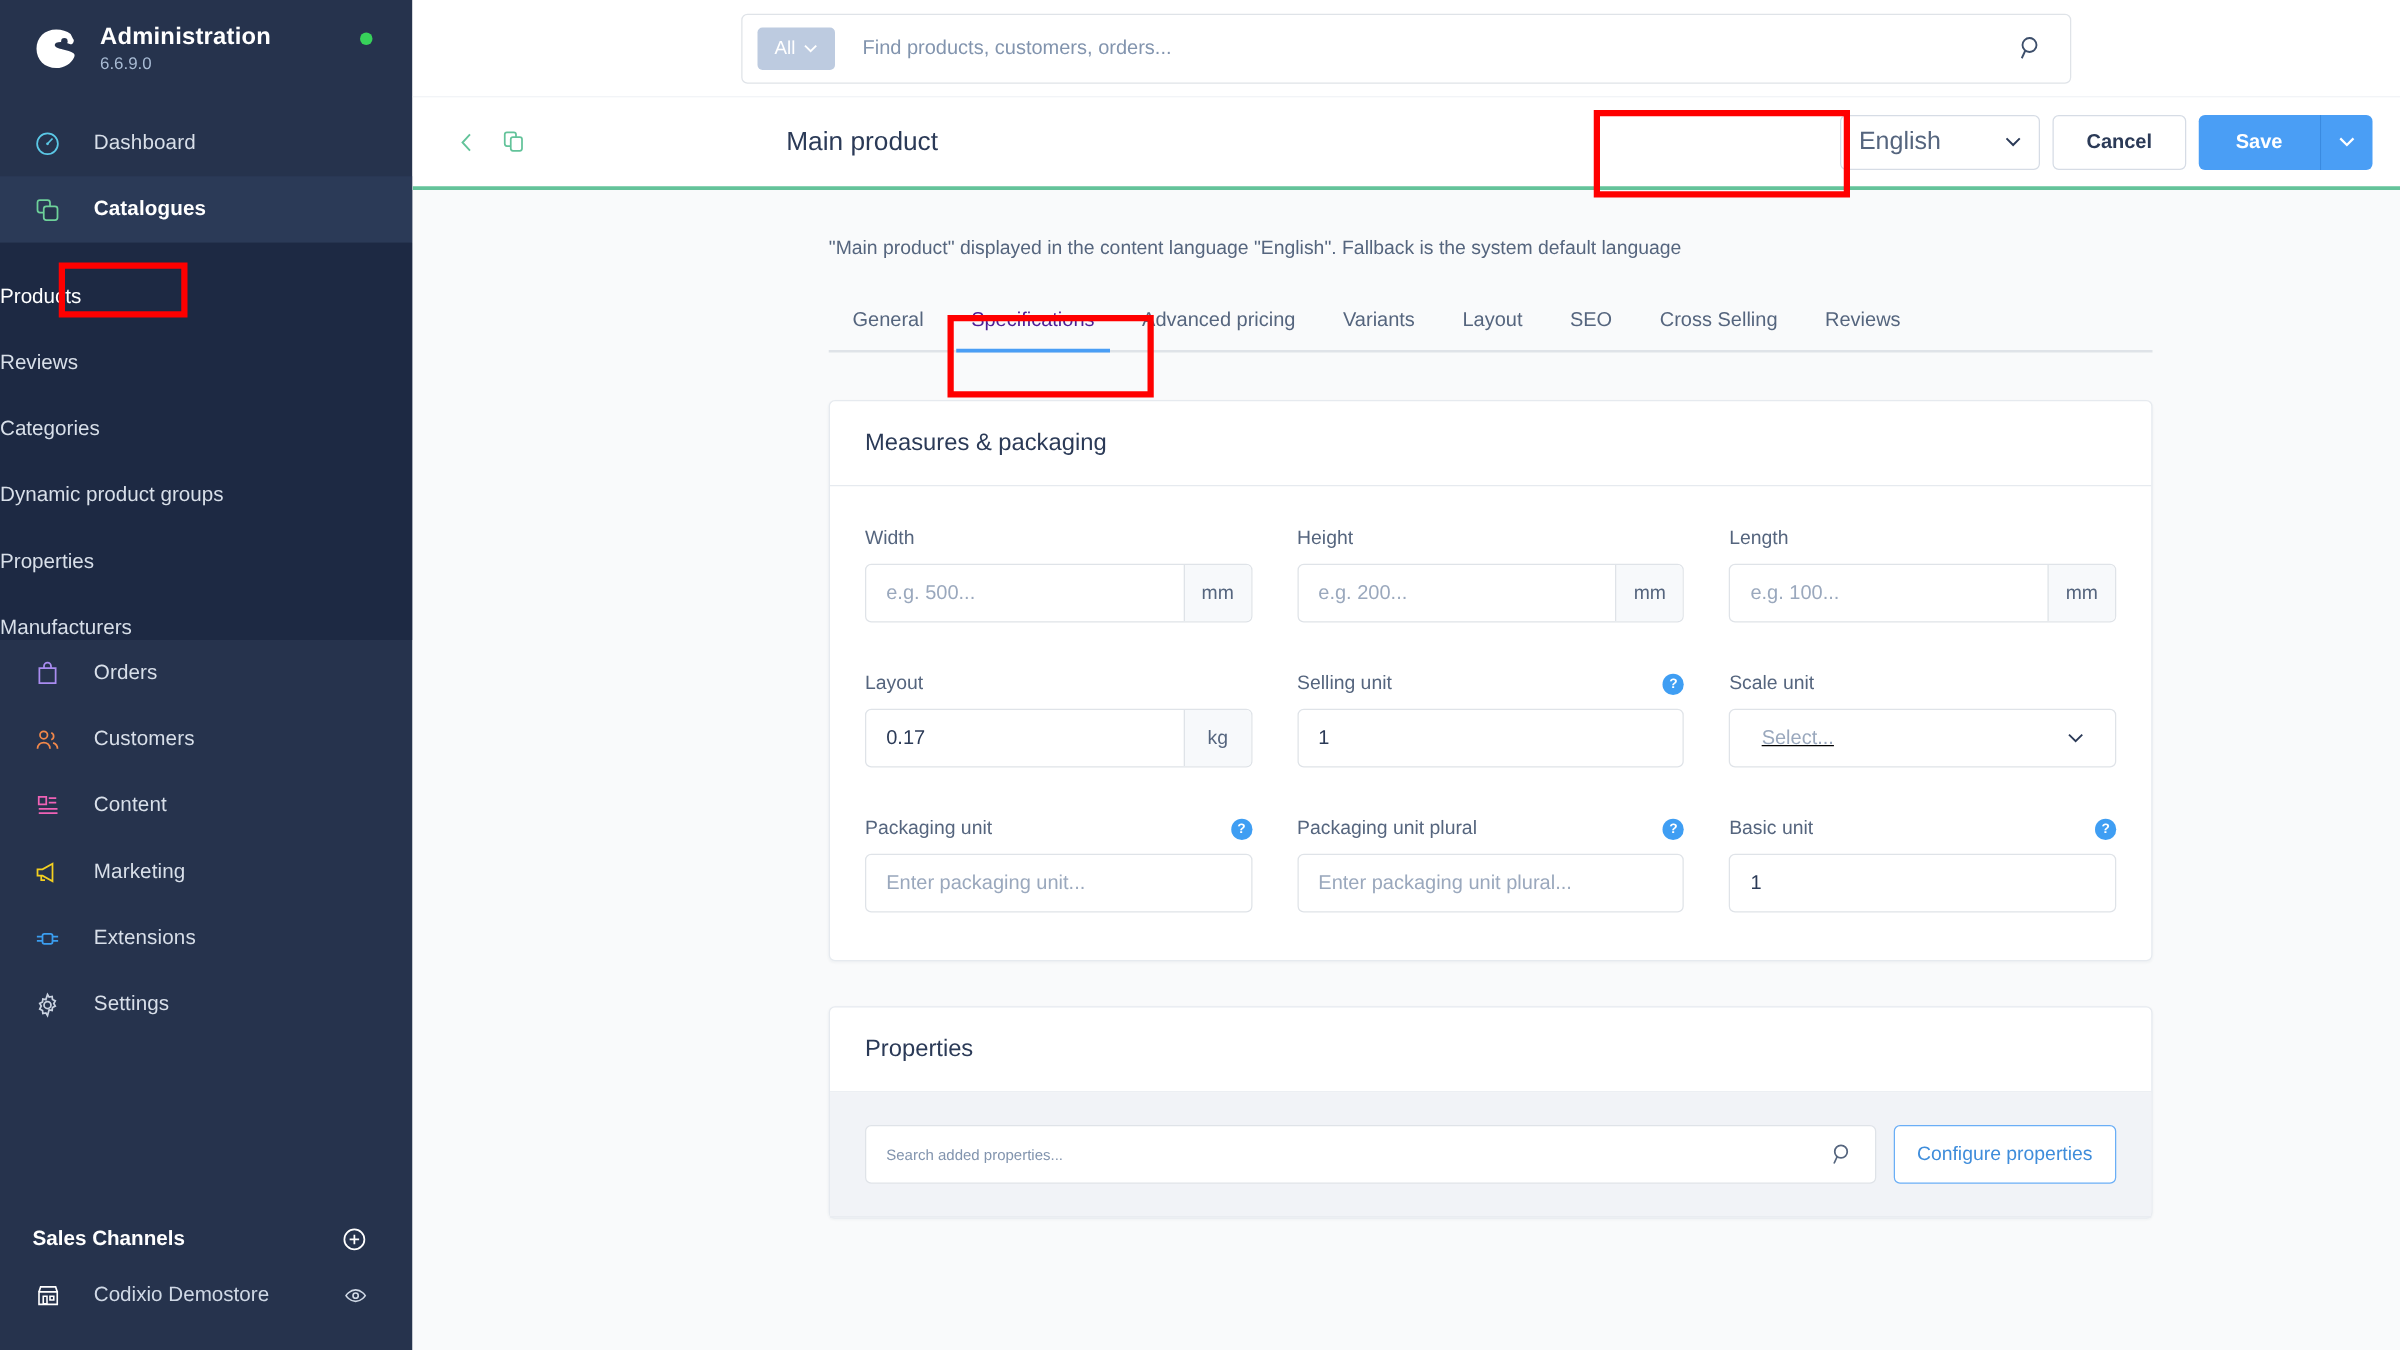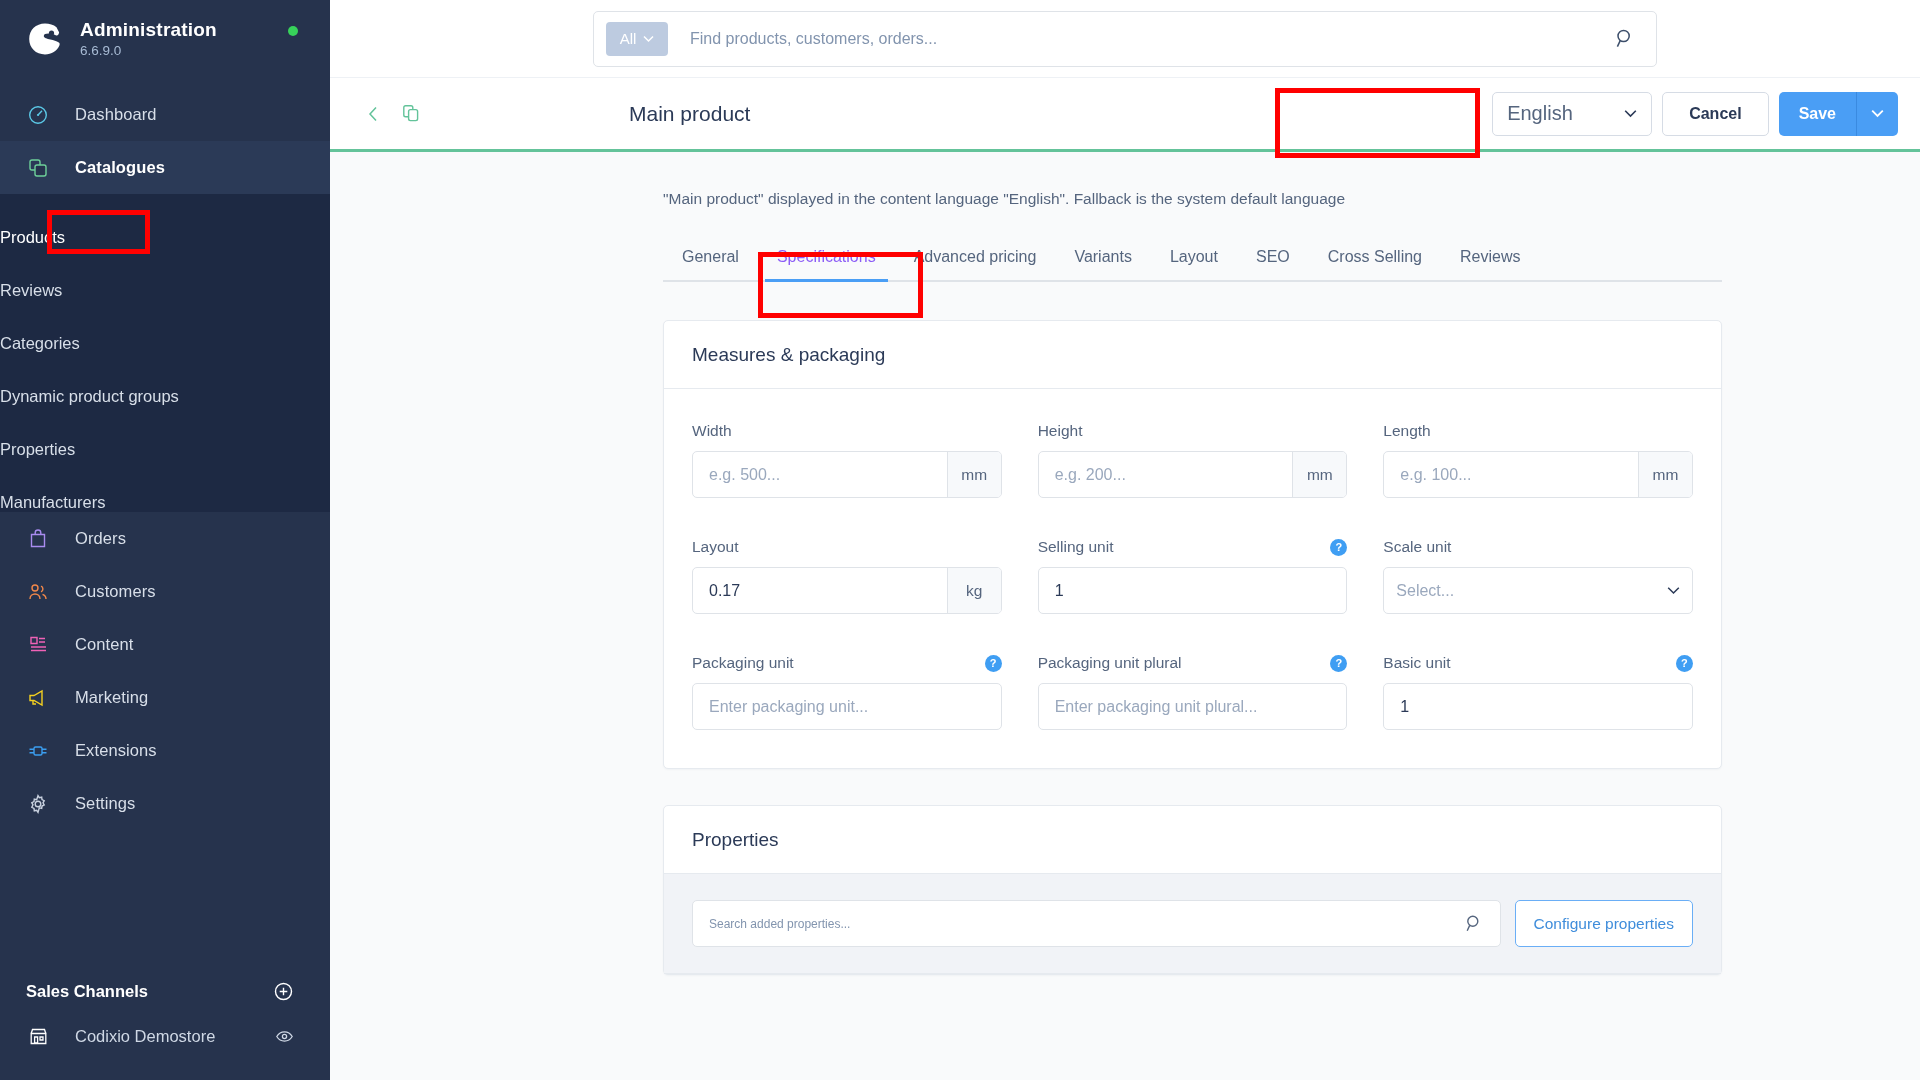--- a/index.html
+++ b/index.html
@@ -105,21 +105,21 @@
     padding: 0 14px; font-size: 20px; color: #55657e; cursor: pointer;
   }
   .btn-cancel {
     height: 44px; padding: 13px 26px; border: 1px solid #d6dce5; border-radius: 5px;
     background: #fff; color: #2b3a57; font-size: 16px; font-weight: 700; cursor: pointer;
     display: flex; align-items: center;
     font-family: "Liberation Sans", sans-serif;
   }
   .btn-save-group { display: flex; height: 44px; }
   .btn-save {
-    height: 44px; padding: 0 20px; border: none; border-radius: 5px 0 0 5px;
+    height: 44px; padding: 0 30px; border: none; border-radius: 5px 0 0 5px;
     background: #4a9ef5; color: #fff; font-size: 16px; font-weight: 700; cursor: pointer;
     display: flex; align-items: center;
     font-family: "Liberation Sans", sans-serif;
   }
   .btn-save-caret {
     height: 44px; width: 42px; background: #4a9ef5; border-radius: 0 5px 5px 0;
     border-left: 1px solid #3a8ae0; display: flex; align-items: center; justify-content: center;
     cursor: pointer;
   }
 
@@ -128,21 +128,21 @@
     color: #55657e; font-size: 15.5px; padding: 38px 0 0 333px;
   }
   .tabs {
     display: flex; align-items: flex-end; gap: 0; margin: 30px 0 0 333px;
     width: 1059px; border-bottom: 2px solid #dfe3e8; position: relative;
   }
   .tab {
     padding: 10px 19px 14px 19px; font-size: 16px; color: #55657e; cursor: pointer;
     position: relative;
   }
-  .tab.active { color: #8b5cf6; }
+  .tab.active { color: #4c1d95; }
   .tab.active:after {
     content: ""; position: absolute; left: 7px; right: 7px; bottom: -2px;
     height: 3px; background: #4a9ef5;
   }
 
   .card {
     width: 1059px; margin: 38px 0 0 333px; background: #fff;
     border: 1px solid #e6eaef; border-radius: 5px; box-shadow: 0 1px 2px rgba(30,45,70,.04);
   }
   .card-head {
@@ -170,22 +170,23 @@
     color: #2b3a57; font-family: "Liberation Sans", sans-serif; background: transparent;
   }
   .inp::placeholder { color: #9aa8bd; }
   .unit {
     width: 54px; background: #f7f9fb; border-left: 1px solid #dfe3e8;
     display: flex; align-items: center; justify-content: center;
     font-size: 15.5px; color: #55657e;
   }
   .select-wrap {
     height: 47px; border: 1px solid #dfe3e8; border-radius: 5px; background: #fff;
-    display: flex; align-items: center; justify-content: space-between; padding: 0 12px;
+    display: flex; align-items: center; justify-content: space-between; padding: 0 25px;
     cursor: pointer;
+    text-decoration: underline;
   }
   .select-placeholder { font-size: 16px; color: #9aa8bd; }
 
   .props-body {
     background: #f1f3f7; padding: 26px 28px; border-bottom: 1px solid #e6eaef;
     display: flex; align-items: center; gap: 14px;
   }
   .props-search {
     flex: 1 1 auto; height: 47px; background: #fff; border: 1px solid #dfe3e8;
     border-radius: 5px; display: flex; align-items: center; padding: 0 16px;

